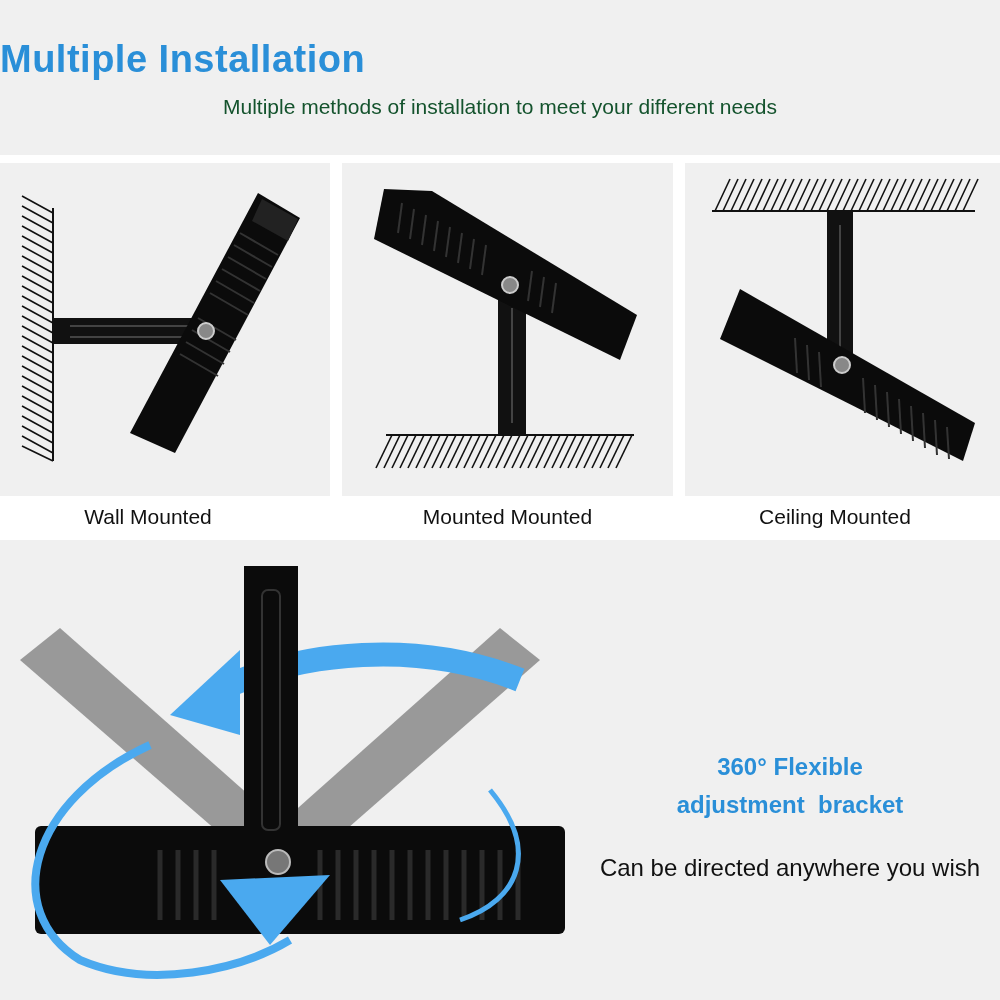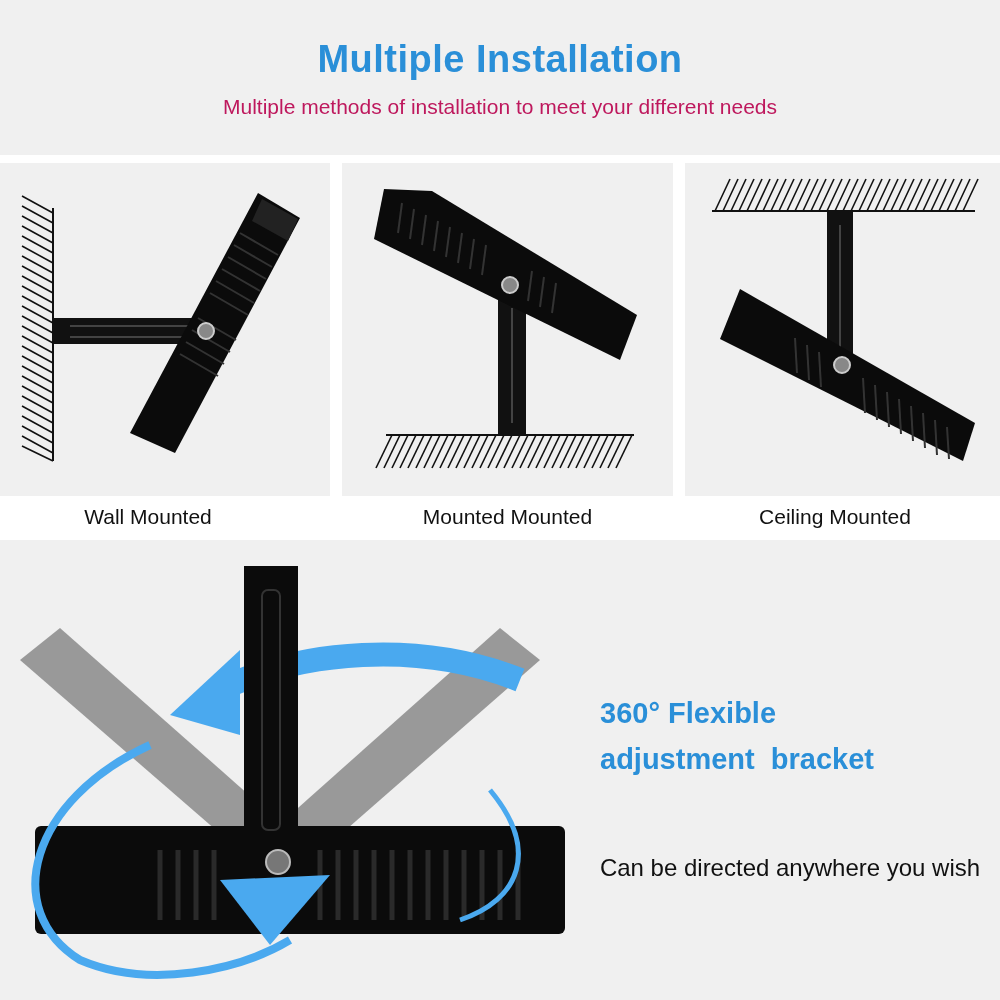--- a/index.html
+++ b/index.html
@@ -1,25 +1,25 @@
 <!DOCTYPE html>
 <html><head>
 <meta charset="utf-8">
 <style>
   html, body { margin:0; padding:0; }
   body { width:1000px; height:1000px; background:#f0f0f0; position:relative; overflow:hidden; font-family:"Liberation Sans", sans-serif; }
   .header { position:absolute; left:0; top:0; width:1000px; height:155px; background:#f0f0f0; }
-  .title { position:absolute; left:0; width:1000px; top:38px; text-align:center; color:#2a8fd8; font-weight:bold; font-size:38px; letter-spacing:0.5px; }
-  .subtitle { position:absolute; left:0; width:1000px; top:95px; text-align:center; color:#be185d; font-size:21px; }
+  .title { position:absolute; left:0; width:1000px; top:38px; text-align:left; color:#2a8fd8; font-weight:bold; font-size:38px; letter-spacing:0.5px; }
+  .subtitle { position:absolute; left:0; width:1000px; top:95px; text-align:center; color:#14532d; font-size:21px; }
   .band { position:absolute; left:0; top:155px; width:1000px; height:385px; background:#ffffff; }
   .panel { position:absolute; top:163px; height:333px; background:#f0f0f0; overflow:hidden; }
   .panel svg { position:absolute; left:0; top:0; }
   .label { position:absolute; top:505px; height:28px; text-align:center; font-size:21px; color:#111; }
   .bottom { position:absolute; left:0; top:540px; width:1000px; height:460px; background:#f0f0f0; }
-  .feat-title { position:absolute; left:600px; width:380px; top:694px; text-align:left; color:#2a8fd8; font-weight:bold; font-size:29px; line-height:38px; }
+  .feat-title { position:absolute; left:600px; width:380px; top:748px; text-align:center; color:#2a8fd8; font-weight:bold; font-size:24px; line-height:38px; }
   .feat-sub { position:absolute; left:590px; width:400px; top:854px; text-align:center; color:#111; font-size:24px; }
   .deg { position:absolute; left:222px; top:776px; font-size:48px; color:#2a8fd8; font-family:"Liberation Sans", sans-serif; }
 </style>
 </head>
 <body>
 
 <div class="header">
   <div class="title">Multiple Installation</div>
   <div class="subtitle">Multiple methods of installation to meet your different needs</div>
 </div>
@@ -236,15 +236,15 @@
     <circle cx="278" cy="322" r="12" fill="#777" stroke="#bbb" stroke-width="2"></circle>
 
     <path d="M 150 205 C 30 260, 0 370, 80 420 C 150 450, 240 430, 290 400" stroke="#4aa9ef" stroke-width="8" fill="none"></path>
     <path d="M 490 250 C 540 310, 520 360, 460 380" stroke="#4aa9ef" stroke-width="5" fill="none"></path>
     <polygon points="220,340 330,335 270,405" fill="#4aa9ef"></polygon>
   </svg>
 </div>
 
 <div class="feat-title">
   <div>360° Flexible</div>
-  <div style="white-space:pre;margin-top:8px;">adjustment  bracket</div>
+  <div style="white-space:pre;">adjustment  bracket</div>
 </div>
 <div class="feat-sub">Can be directed anywhere you wish</div>
 
 </body></html>

